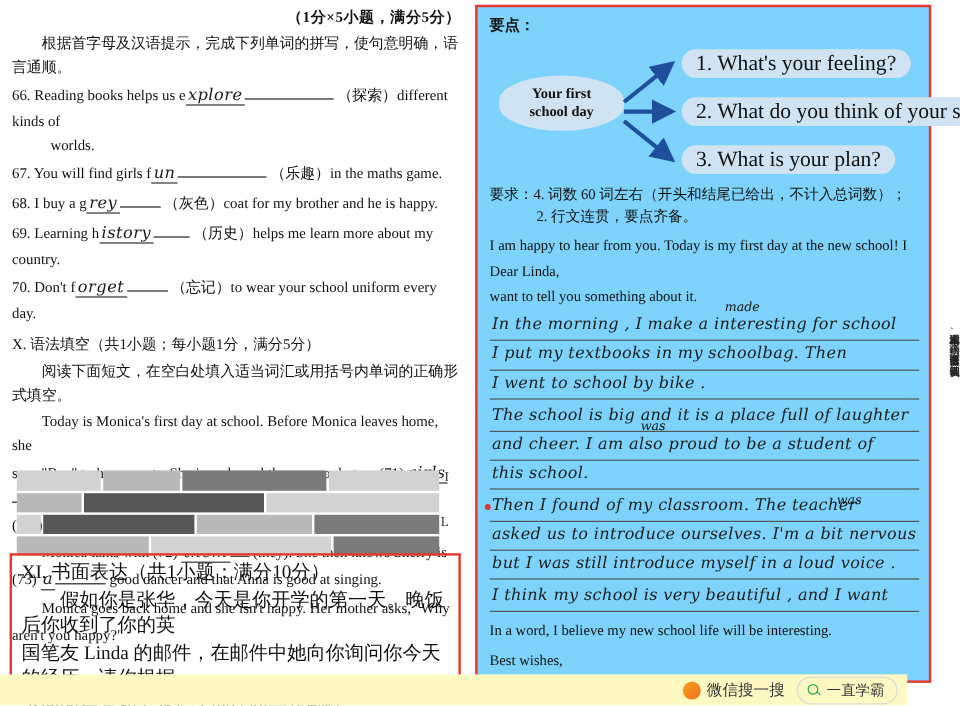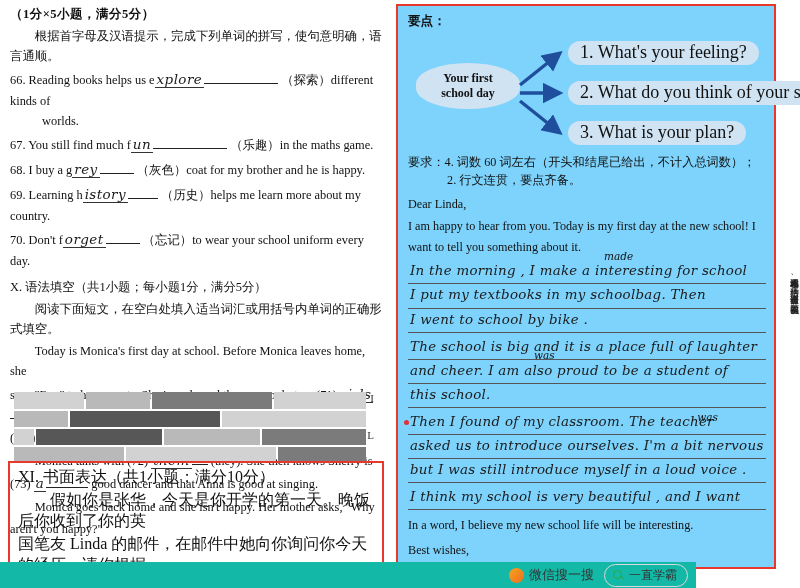--- a/index.html
+++ b/index.html
@@ -12,21 +12,21 @@
     position:relative;
   }
   .page{position:absolute;inset:0;}
 
   
   .left{
     position:absolute;left:0;top:0;width:392px;height:588px;
     padding:4px 8px 0 10px;box-sizing:border-box;
     font-size:12.4px;line-height:1.62;
   }
-  .hdr-center{text-align:left;font-weight:bold;font-size:12.5px;letter-spacing:.5px;}
+  .hdr-center{text-align:right;font-weight:bold;font-size:12.5px;letter-spacing:.5px;}
   .indent{text-indent:2em;}
   .para{margin:2px 0;}
   .qline{margin:3px 0;}
   .sec-title{font-weight:normal;margin:6px 0 2px 0;}
   .blank{
     display:inline-block;min-width:74px;border-bottom:1px solid #222;
     text-align:center;
   }
   .hand{
     font-family:"DejaVu Serif", serif;
@@ -100,23 +100,23 @@
     position:absolute;left:778px;top:0;width:22px;height:570px;
     font-size:8.6px;line-height:1.18;color:#222;
     font-family:"DejaVu Sans", sans-serif;
     text-align:center;
     writing-mode:vertical-rl;
   }
   .sidebar .col{display:block;}
 
   
   .bottombar{
-    position:absolute;left:0;bottom:0;width:696px;height:26px;
+    position:absolute;left:0;bottom:0;width:756px;height:26px;
     display:flex;align-items:center;justify-content:flex-end;
-    background:#14b8a6;
+    background:#fef9c3;
   }
   .wm{
     font-family:"DejaVu Sans", sans-serif;font-size:13px;color:#333;
     display:flex;align-items:center;gap:5px;margin-right:10px;
   }
   .wm-logo{
     width:15px;height:15px;border-radius:50%;
     background:linear-gradient(135deg,#f6a21e,#ef6f1e);
     display:inline-block;
   }
@@ -148,21 +148,21 @@
 
     <div class="qline">
       <span>66.</span>
       <span>Reading books helps us e</span><span class="hand ul">xplore</span><span class="blank"></span>
       <span>（探索）different kinds of</span><br>
       <span style="margin-left:32px">worlds.</span>
     </div>
 
     <div class="qline">
       <span>67.</span>
-      <span>You still find much f</span><span class="hand ul">un</span><span class="blank"></span>
+      <span>You will find girls f</span><span class="hand ul">un</span><span class="blank"></span>
       <span>（乐趣）in the maths game.</span>
     </div>
 
     <div class="qline">
       <span>68.</span>
       <span>I buy a g</span><span class="hand ul">rey</span><span class="blank" style="min-width:34px"></span>
       <span>（灰色）coat for my brother and he is happy.</span>
     </div>
 
     <div class="qline">
@@ -257,22 +257,22 @@
       <div class="opt o1">1. What's your feeling?</div>
       <div class="opt o2">2. What do you think of your school?</div>
       <div class="opt o3">3. What is your plan?</div>
     </div>
 
     <div class="req">
       <span>要求：</span><span>4. 词数 60 词左右（开头和结尾已给出，不计入总词数）；</span>
     </div>
     <div class="req2">2. 行文连贯，要点齐备。</div>
 
+    <div class="letter-line">I am happy to hear from you. Today is my first day at the new school! I</div>
     <div class="letter-line">Dear Linda,</div>
-    <div class="letter-line">I am happy to hear from you. Today is my first day at the new school! I</div>
     <div class="letter-line" style="margin-bottom:4px">want to tell you something about it.</div>
 
     <div style="position:relative">
       <span class="ins" style="position:absolute;left:196px;top:-11px;font-family:'DejaVu Serif',serif;font-style:italic;font-size:10.5px;">made</span>
       <span class="hw">In the morning , I make a interesting for school</span>
       <span class="hw">I put my textbooks in my schoolbag. Then</span>
       <span class="hw">I went to school by bike .</span>
       <span class="hw" style="margin-top:3px">The school is big and it is a place full of laughter</span>
       <span class="ins" style="position:absolute;left:126px;top:88px;font-family:'DejaVu Serif',serif;font-style:italic;font-size:10.5px;">was</span>
       <span class="hw">and cheer. I am also proud to be a student of</span>

